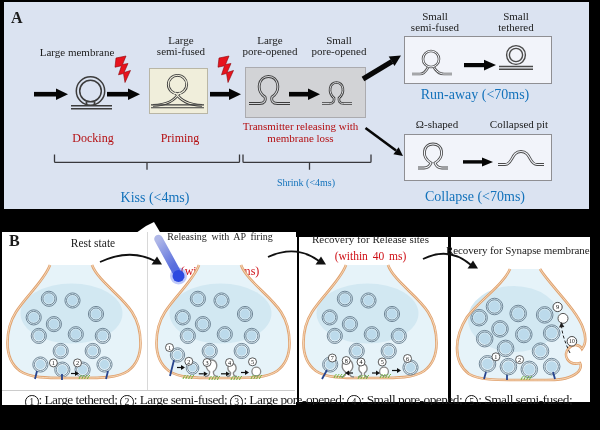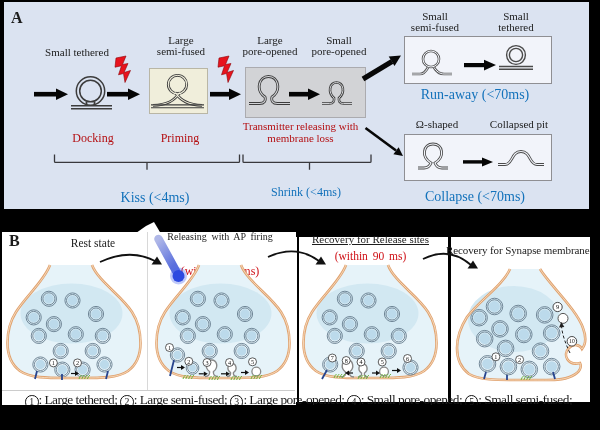--- a/index.html
+++ b/index.html
@@ -137,55 +137,55 @@
         </g>
       </g>
 
       <g stroke="#38383c" fill="none" stroke-width="1.3">
         <path d="M50.5,152.5 L50.5,159.4 Q50.5,160.3 51.5,160.3 L234.5,160.3 Q235.5,160.3 235.5,159.4 L235.5,152.5 M143,160.3 L143,167.8" stroke-linejoin="round"></path>
         <path d="M239,152.5 L239,159.4 Q239,160.3 240,160.3 L366,160.3 Q367,160.3 367,159.4 L367,152.5 M305.5,160.3 L305.5,167.8" stroke-linejoin="round"></path>
       </g>
     </svg>
 
     <div class="abs blk" style="left:7px;top:7px;font-size:16px;font-weight:bold;">A</div>
-    <div class="abs ctr blk" style="left:23px;top:44.5px;width:100px;font-size:11px;">Small tethered</div>
+    <div class="abs ctr blk" style="left:23px;top:44.5px;width:100px;font-size:11px;">Large membrane</div>
     <div class="abs ctr blk" style="left:127px;top:32.5px;width:100px;font-size:11px;">Large<br>semi-fused</div>
     <div class="abs ctr blk" style="left:216px;top:32.5px;width:100px;font-size:11px;">Large<br>pore-opened</div>
     <div class="abs ctr blk" style="left:285px;top:32.5px;width:100px;font-size:11px;">Small<br>pore-opened</div>
     <div class="abs ctr blk" style="left:381px;top:8.5px;width:100px;font-size:11px;">Small<br>semi-fused</div>
     <div class="abs ctr blk" style="left:462px;top:8.5px;width:100px;font-size:11px;">Small<br>tethered</div>
     <div class="abs ctr blk" style="left:383px;top:117px;width:100px;font-size:11px;">Ω-shaped</div>
     <div class="abs ctr red" style="left:39px;top:129.5px;width:100px;font-size:12px;">Docking</div>
     <div class="abs ctr blk" style="left:465px;top:117px;width:100px;font-size:11px;">Collapsed pit</div>
     <div class="abs ctr red" style="left:126px;top:129.5px;width:100px;font-size:12px;">Priming</div>
     <div class="abs ctr red" style="left:236px;top:119px;width:121px;font-size:11px;">Transmitter releasing with membrane loss</div>
     <div class="abs ctr blu" style="left:101px;top:188px;width:100px;font-size:14px;">Kiss (&lt;4ms)</div>
-    <div class="abs ctr blu" style="left:252px;top:184px;width:100px;font-size:12px;">Shrink (&lt;4ms)</div>
+    <div class="abs ctr blu" style="left:252px;top:176px;width:100px;font-size:10px;">Shrink (&lt;4ms)</div>
     <div class="abs ctr blu" style="left:411px;top:85px;width:120px;font-size:14px;font-family:Liberation Serif, serif;">Run-away (&lt;70ms)</div>
     <div class="abs ctr blu" style="left:411px;top:187px;width:120px;font-size:14px;">Collapse (&lt;70ms)</div>
   </div>
 
   <svg class="abs" style="left:130px;top:209px" width="60" height="24" viewBox="0 0 60 24">
     <polygon points="6,24 16,17 24,13 30.5,24" fill="#fff"></polygon>
   </svg>
   <div id="panelB">
 
     <div class="abs" style="left:145px;top:0;width:1px;height:158px;background:#d8d8d8;"></div>
     <div class="abs" style="left:0px;top:157.5px;width:293px;height:1px;background:#ccc;"></div>
     <div class="abs" style="left:294px;top:0;width:294px;height:4.5px;background:#000;"></div>
     <div class="abs" style="left:294.5px;top:0;width:2.5px;height:172.5px;background:#000;"></div>
     <div class="abs" style="left:446px;top:0;width:2.5px;height:172.5px;background:#000;"></div>
     <div class="abs" style="left:294px;top:169.5px;width:294px;height:3px;background:#000;"></div>
 
     <div class="abs blk" style="left:7px;top:-0.5px;font-size:16px;font-weight:bold;">B</div>
     <div class="abs ctr blk" style="left:17px;top:5px;width:100px;font-size:11.5px;padding-left:24px;">Rest state</div>
     <div class="abs ctr blk" style="left:156px;top:0;width:124px;font-size:10px;word-spacing:2.2px;white-space:nowrap;">Releasing with AP firing</div>
     <div class="abs ctr red2" style="left:158px;top:33px;width:120px;font-size:12px;color:#cf1016;word-spacing:2px;">(within 4-8 ms)</div>
-    <div class="abs ctr blk" style="left:303px;top:2px;width:131px;font-size:11px;white-space:nowrap;text-decoration:underline;">Recovery for Release sites</div>
-    <div class="abs ctr" style="left:308px;top:18px;width:121px;font-size:11.5px;color:#cf1016;word-spacing:2px;">(within 90 ms)</div>
+    <div class="abs ctr blk" style="left:303px;top:2px;width:131px;font-size:11px;white-space:nowrap;">Recovery for Release sites</div>
+    <div class="abs ctr" style="left:308px;top:18px;width:121px;font-size:11.5px;color:#cf1016;word-spacing:2px;">(within 40 ms)</div>
     <div class="abs ctr blk" style="left:444px;top:13px;width:143px;font-size:11px;white-space:nowrap;letter-spacing:-0.1px;">Recovery for Synapse membrane</div>
 
     <svg class="abs" style="left:0;top:0" width="588" height="50" viewBox="0 0 588 50">
       <g stroke="#111" fill="none" stroke-width="1.8">
         <path d="M98,30 Q128,16 153,29"></path>
         <path d="M266,25 Q294,12 317,29"></path>
         <path d="M421,27 Q447,14 469,33"></path>
       </g>
       <g fill="#111" stroke="none">
         <polygon points="160,32.5 149.5,32.5 155,24.5"></polygon>

